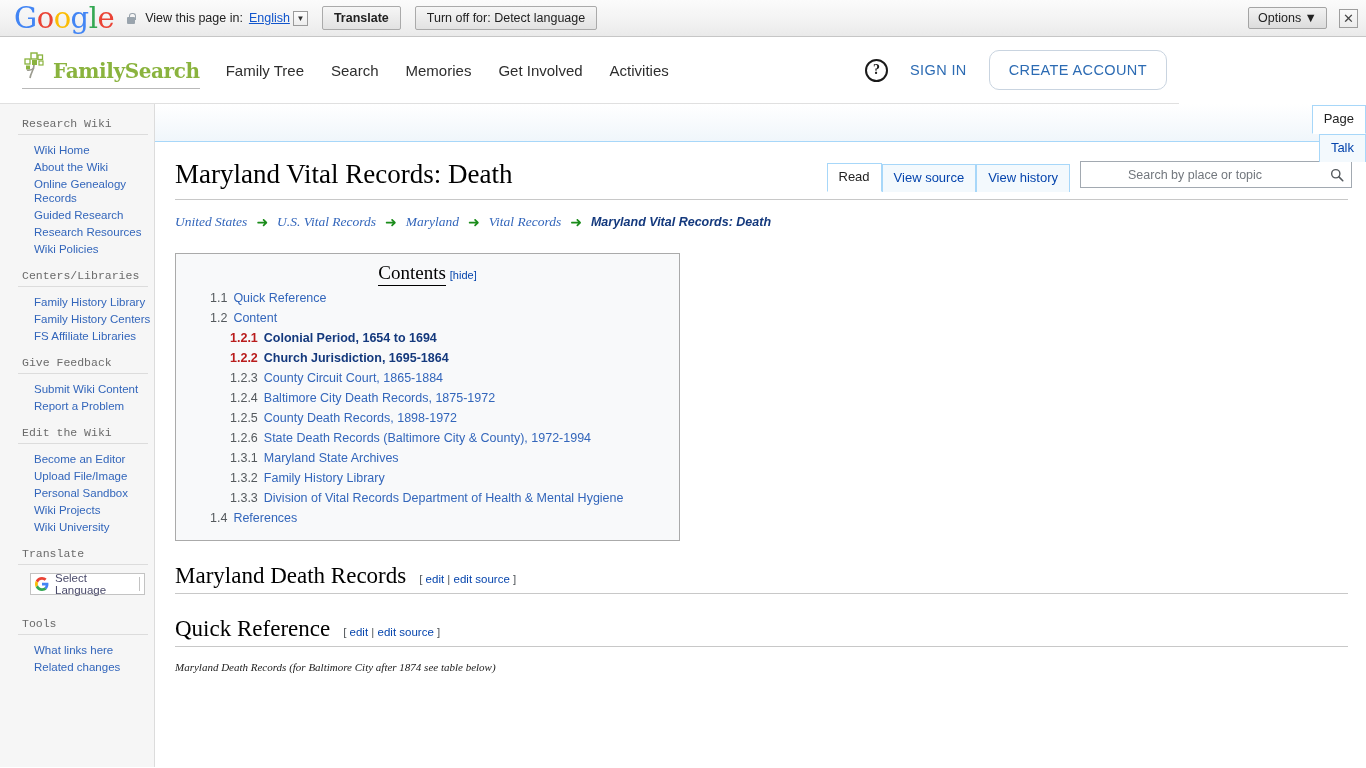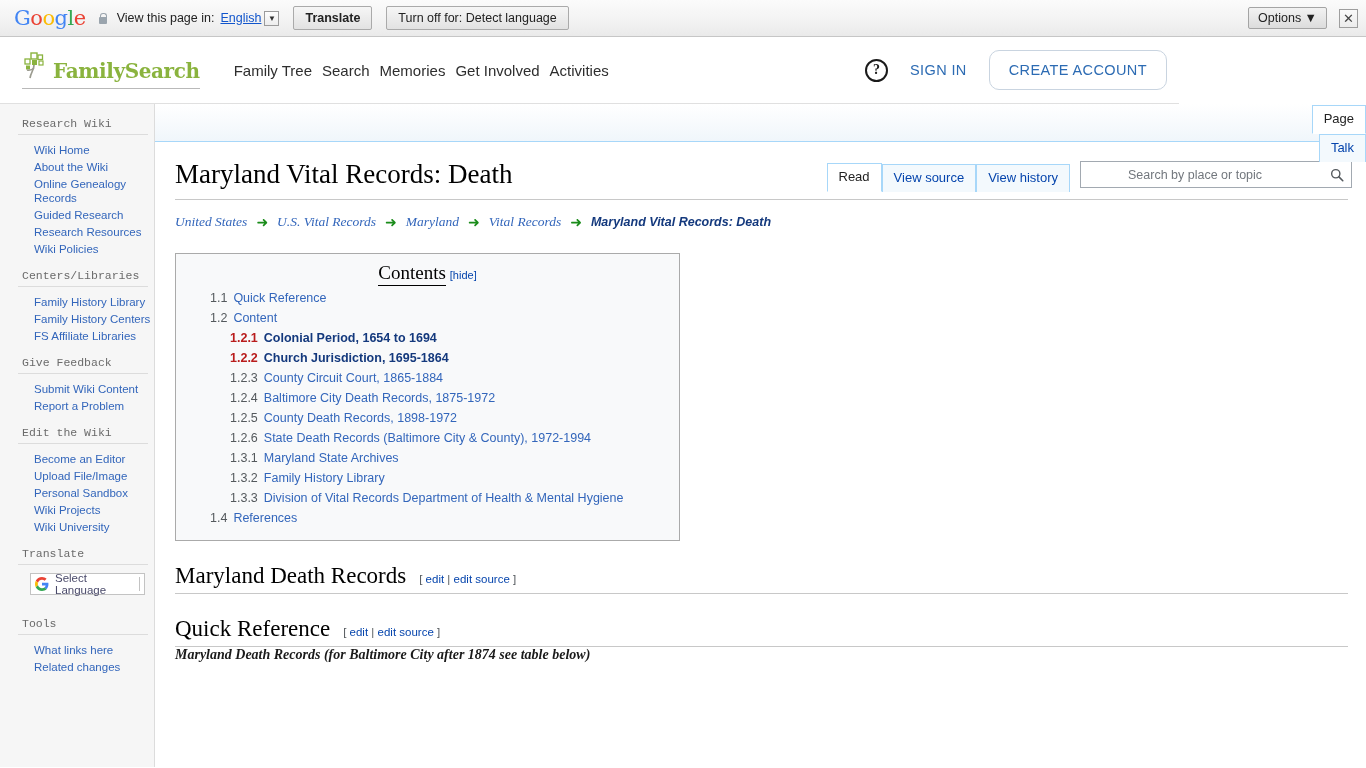--- a/index.html
+++ b/index.html
@@ -17,21 +17,21 @@
     height: 37px;
     width: 1366px;
     background: linear-gradient(to bottom, #fbfbfb 0%, #f3f3f3 55%, #eaeaea 100%);
     border-bottom: 1px solid #c6c6c6;
     display: flex;
     align-items: center;
     padding: 0 8px 0 14px;
   }
   #gt-logo {
     font-family: "DejaVu Serif", serif;
-    font-size: 21px;
+    font-size: 29px;
     letter-spacing: -0.5px;
     line-height: 1;
     margin-right: 12px;
     white-space: nowrap;
   }
   #gt-logo .b { color:#4285F4; } #gt-logo .r { color:#EA4335; }
   #gt-logo .y { color:#FBBC05; } #gt-logo .g { color:#34A853; }
   .lock-icon {
     width: 10px; height: 13px;
     position: relative;
@@ -102,21 +102,21 @@
     padding-bottom:7px; margin-right:26px;
     cursor:pointer;
   }
   #fs-tree { width:30px; height:30px; margin-right:1px; }
   #fs-logotext {
     font-family:"DejaVu Serif", serif;
     font-weight:bold;
     font-size:20px; color:#8ab33e;
     letter-spacing:-0.4px; line-height:1;
   }
-  #fs-nav { display:flex; align-items:flex-end; gap:10px; margin-left:8px; }
+  #fs-nav { display:flex; align-items:flex-end; gap:27px; margin-left:0; }
   #fs-nav span {
     font-size:15px; color:#2e2e2e; cursor:pointer;
   }
   #fs-right { margin-left:auto; display:flex; align-items:center; gap:22px; }
   #help-icon {
     width:23px; height:23px; border:2px solid #1a1a1a; border-radius:50%;
     font-size:14px; font-weight:bold; color:#1a1a1a;
     display:flex; align-items:center; justify-content:center;
     cursor:pointer; font-family:"Liberation Serif",serif;
   }
@@ -279,23 +279,24 @@
   }
   .sec-h2 {
     font-family:"Liberation Serif", serif;
     font-size:23px; color:#000; font-weight:normal;
   }
   .sec-edit {
     font-size:11.5px; color:#54595d; margin-left:13px; white-space:nowrap;
   }
   .sec-edit a { color:#0645ad; text-decoration:none; cursor:pointer; }
   #quickref-line {
+    margin-top:14px;
     font-family:"Liberation Serif", serif;
-    font-style:italic; font-weight:bold;
-    font-size:14px; color:#1a1a1a;
+    font-style:italic; font-weight:normal;
+    font-size:11px; color:#1a1a1a;
   }
 </style>
 </head>
 <body>
 
 <div id="gt-bar">
   <div id="gt-logo"><span class="b">G</span><span class="r">o</span><span class="y">o</span><span class="b">g</span><span class="g">l</span><span class="r">e</span></div>
   <span class="lock-icon"></span>
   <span id="gt-label">View this page in:</span>
   <span id="gt-lang">English</span>

